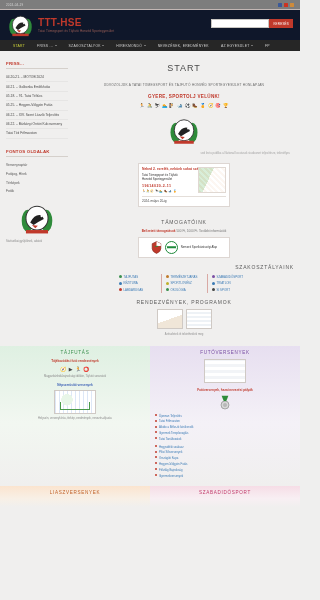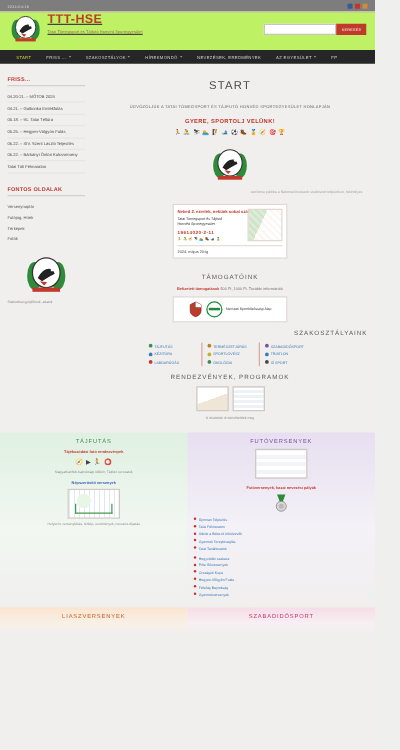--- a/index.html
+++ b/index.html
@@ -20,22 +20,22 @@
   }
   .topbar .date { font-size:3px; color:#d8d8d8; letter-spacing:.2px; }
   .topbar .socials { display:flex; gap:2px; }
   .topbar .soc { width:4px; height:4px; border-radius:.5px; display:block; }
   .soc.fb { background:#3b5998; }
   .soc.yt { background:#cc3322; }
   .soc.in { background:#cf8b3a; }
 
   
   .header {
-    height:31px; background:#bef264; border-top:1px solid #c3b7b4;
-    display:flex; padding:0 8px; position:relative;text-decoration:underline;
+    height:31px; background:#0f172a; border-top:1px solid #c3b7b4;
+    display:flex; align-items:center; padding:0 8px; position:relative;
   }
   .logo-badge { width:25px; height:25px; position:relative; flex:0 0 auto; }
   .brand { margin-left:5px; }
   .brand h1 {
     font-size:10px; font-weight:bold; color:#c0392b; letter-spacing:.3px;
     line-height:11px;
   }
   .brand .tagline {
     font-size:3.1px; color:#9b5e56; margin-top:1.5px; letter-spacing:.1px;
   }

